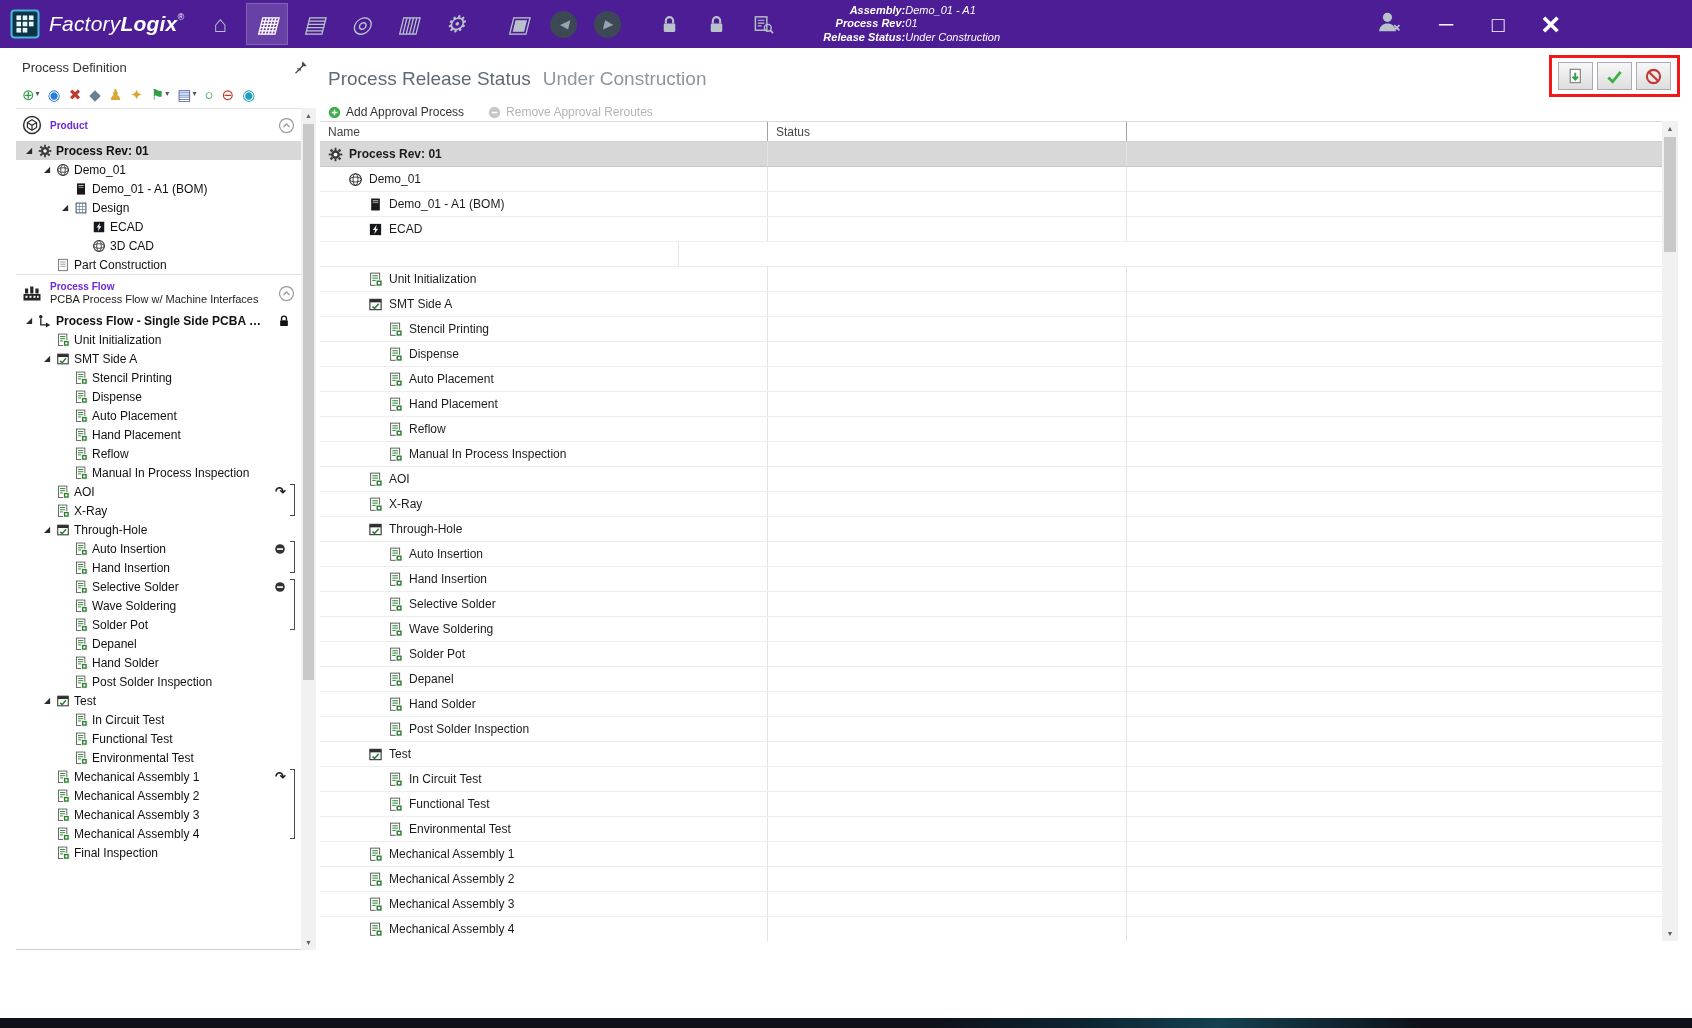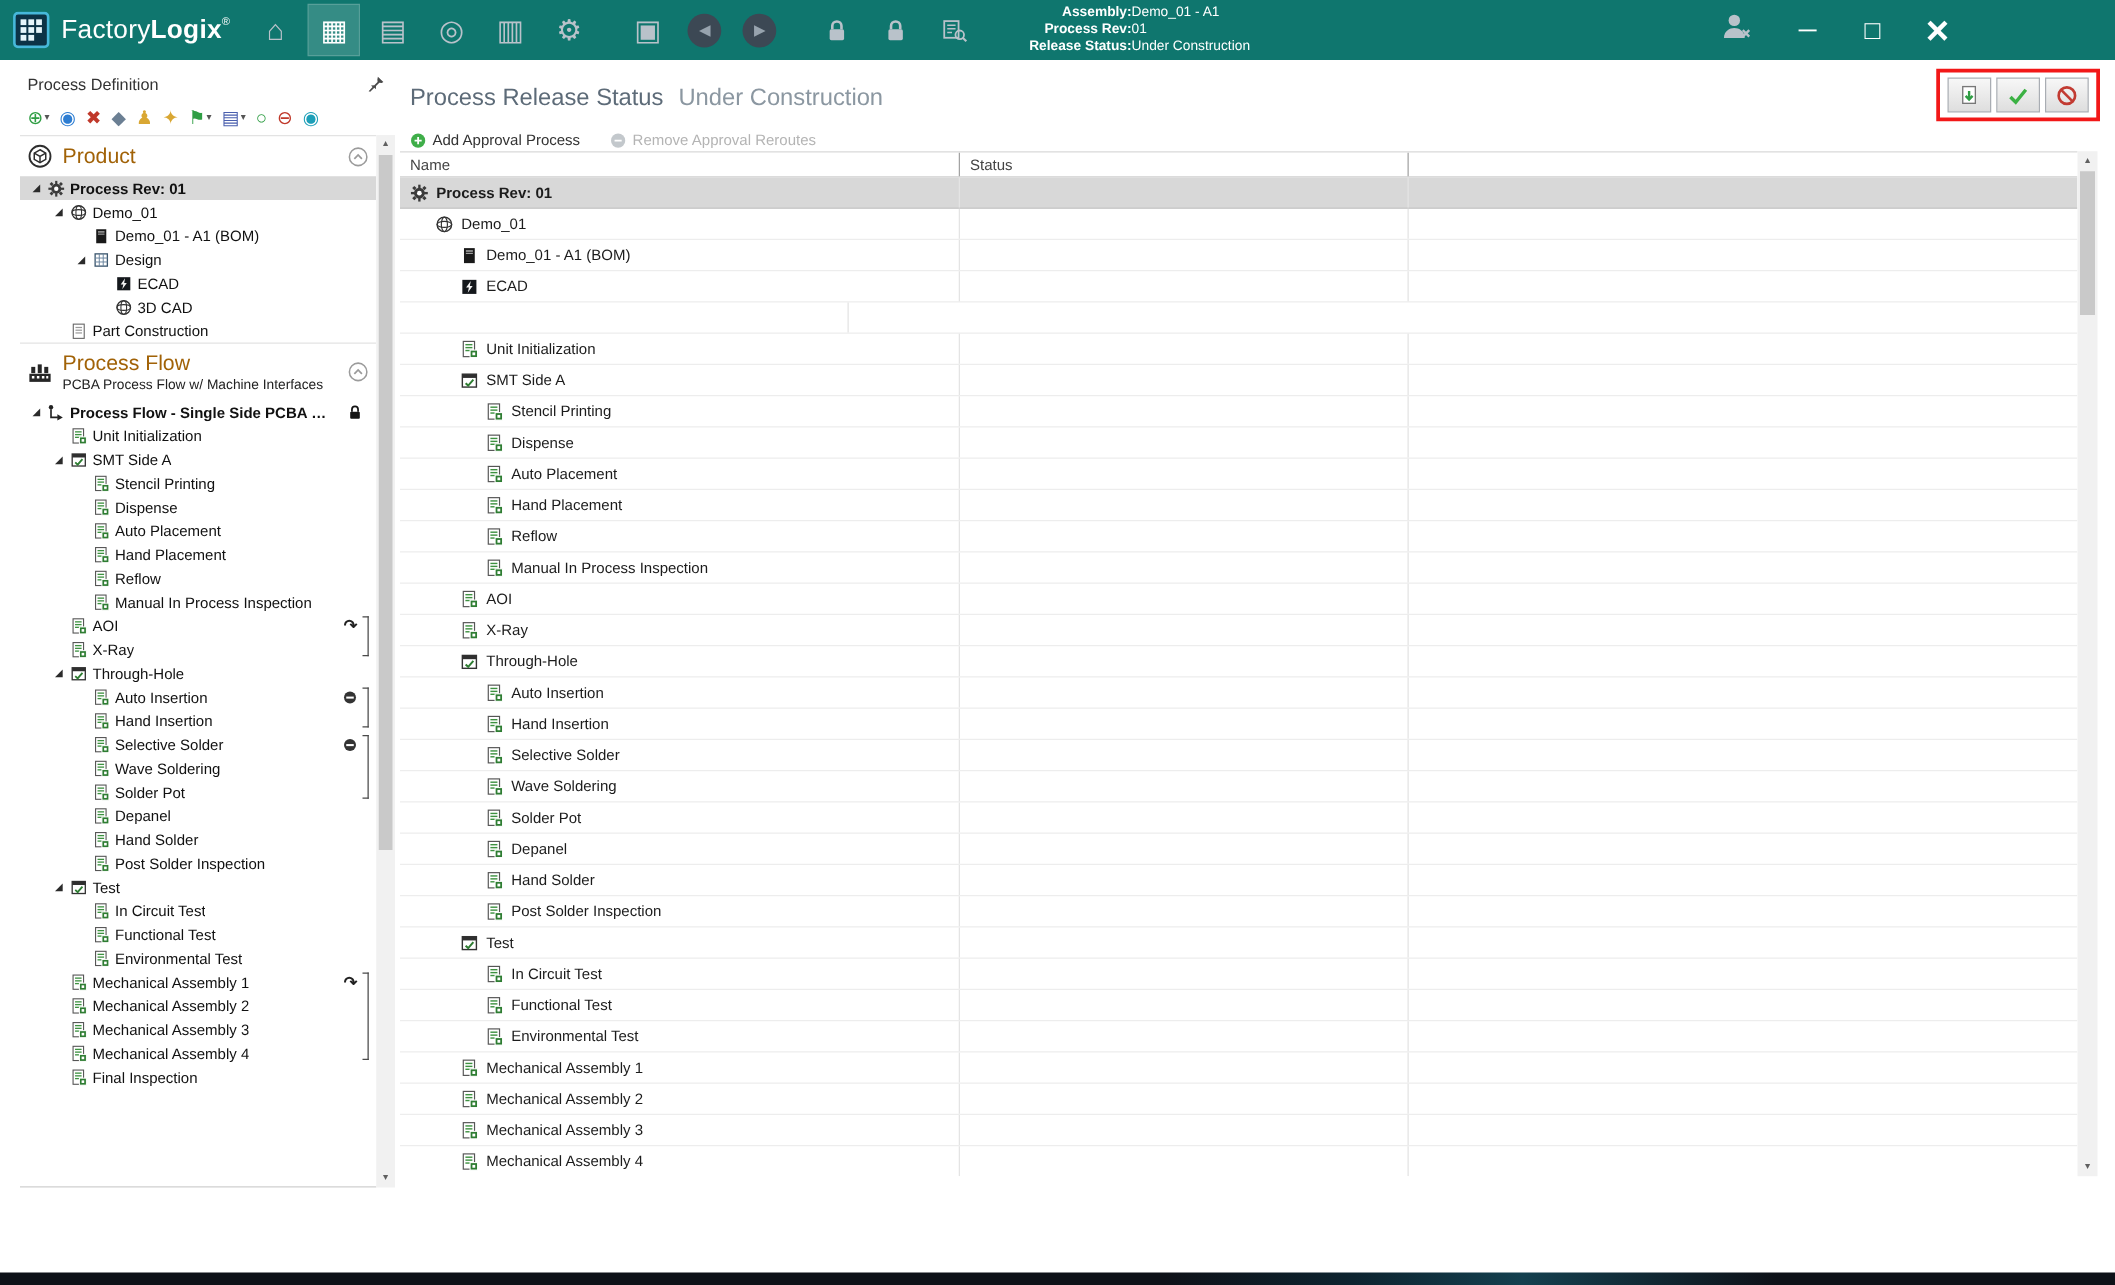--- a/index.html
+++ b/index.html
@@ -1,21 +1,21 @@
 <!DOCTYPE html>
 <html><head>
 <meta charset="utf-8">
 <style>
   *{box-sizing:border-box;margin:0;padding:0;}
   html,body{width:1692px;height:1028px;}
   body{font-family:"Liberation Sans",sans-serif;background:#fff;position:relative;overflow:hidden;cursor:default;}
   svg.svgicon{width:15px;height:15px;flex:none;display:block;}
 
   
-  .titlebar{position:absolute;top:0;left:0;right:0;height:48px;background:#0f766e;display:flex;align-items:center;color:#bcc5cd;}
+  .titlebar{position:absolute;top:0;left:0;right:0;height:48px;background:#4c1d95;display:flex;align-items:center;color:#bcc5cd;font-style:italic;}
   .logo{display:flex;align-items:center;gap:9px;padding:0 16px 0 10px;}
   .logo svg{width:30px;height:30px;}
   .logo-text{font-size:21px;color:#fff;letter-spacing:.2px;white-space:nowrap;}
   .logo-text .bold{font-weight:700;}
   .reg{font-size:9px;vertical-align:top;}
   .tb-icons{display:flex;align-items:center;gap:7px;}
   .tb-icon{min-width:40px;height:40px;display:flex;align-items:center;justify-content:center;font-size:23px;color:#b9c2ca;cursor:pointer;line-height:1;}
   .tb-icon.active{background:rgba(255,255,255,.16);outline:1px solid rgba(255,255,255,.3);color:#fff;}
   .tb-icon.circle{min-width:27px;height:27px;border-radius:50%;background:#3c4854;color:#97a3ae;font-size:12px;margin:0 5px;}
   .tb-icon.gap{margin-left:16px;}
@@ -35,21 +35,21 @@
   
   .left-panel{position:absolute;top:48px;left:16px;width:300px;height:902px;background:#fff;}
   .panel-title{height:30px;display:flex;align-items:center;justify-content:space-between;padding:8px 8px 0 6px;font-size:13px;color:#333;}
   .panel-title svg{width:14px;height:14px;cursor:pointer;}
   .panel-toolbar{height:30px;display:flex;align-items:center;gap:8px;padding:2px 4px 0 6px;}
   .lp-tbi{display:flex;align-items:center;font-size:15px;line-height:1;cursor:pointer;}
   .lp-tbi .caret{font-size:8px;color:#555;margin-left:1px;}
   .panel-body{position:absolute;top:60px;left:0;right:15px;bottom:0;border-top:1px solid #e3e3e3;border-bottom:1px solid #cfcfcf;overflow:hidden;}
   .section-hdr{display:flex;align-items:center;gap:8px;padding:6px 6px;cursor:pointer;}
   .section-hdr .sec-icon{width:20px;height:20px;flex:none;}
-  .sec-label{font-weight:400;font-size:17px;color:#a16207;}
+  .sec-label{font-weight:700;font-size:10px;color:#6d28d9;}
   .sec-sub{font-size:11px;color:#222;margin-top:1px;}
   .sec-chevron{margin-left:auto;width:17px;height:17px;flex:none;cursor:pointer;}
   .section-hdr.flow,.section-hdr.reroutes{border-top:1px solid #e3e3e3;}
   .tree-row{position:relative;height:19px;display:flex;align-items:center;gap:4px;font-size:12px;color:#111;cursor:pointer;white-space:nowrap;}
   .tree-row.selected{background:#d8d8d8;}
   .tree-row.bold .lbl{font-weight:700;}
   .expander{width:10px;font-size:8px;color:#2b2b2b;text-align:center;flex:none;}
   .tree-row .svgicon{width:14px;height:14px;}
   .lbl{overflow:hidden;text-overflow:ellipsis;max-width:205px;}
   .lock-right{position:absolute;right:10px;width:13px;height:13px;color:#141414;}

